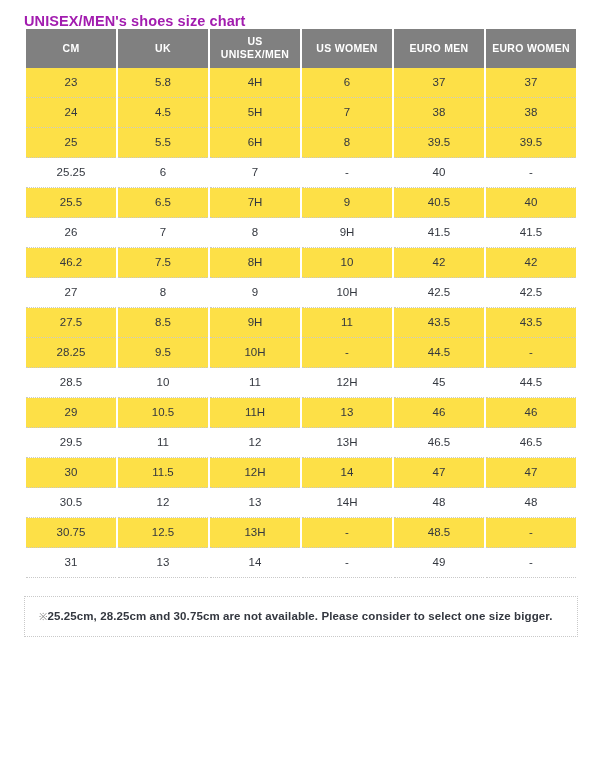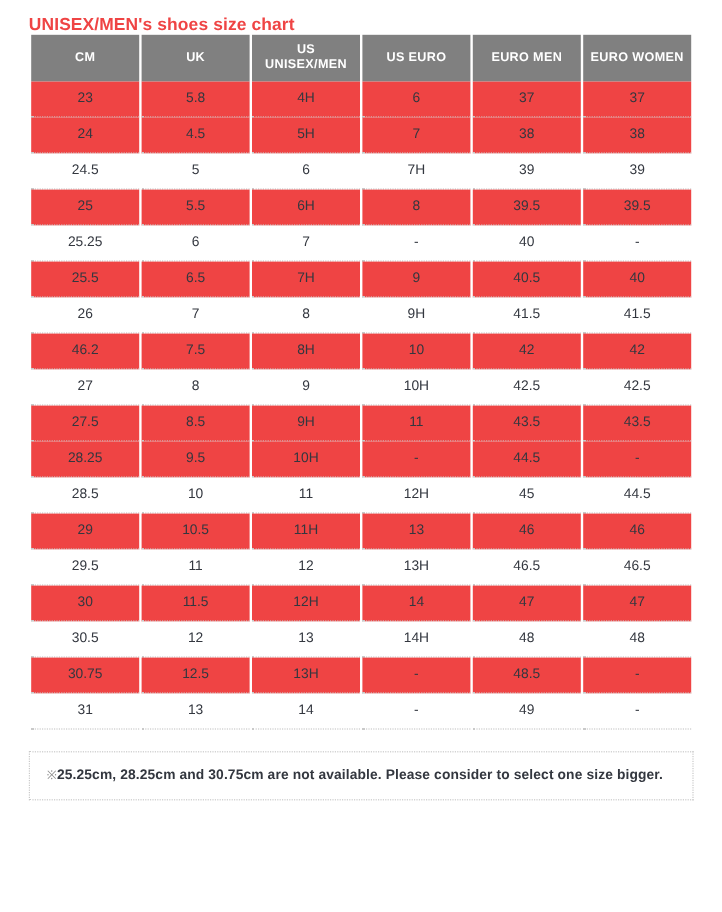--- a/index.html
+++ b/index.html
@@ -17,21 +17,21 @@
   .page {
     position: relative;
     width: 602px;
     height: 760px;
     box-sizing: border-box;
     padding: 0 24px;
   }
   .page-title {
     font-size: 14.5px;
     font-weight: bold;
-    color: #ef4444;
+    color: #a21caf;
     letter-spacing: 0.1px;
     line-height: 1;
     padding-top: 14px;
     padding-bottom: 0;
     margin: 0;
   }
   .size-table {
     width: 554px;
     border-collapse: separate;
     border-spacing: 2px 0;
@@ -56,21 +56,21 @@
     font-size: 11.5px;
     font-weight: normal;
     text-align: center;
     vertical-align: middle;
     color: #33373f;
     border-bottom: 1px dotted #c9c9c9;
     padding: 0;
     box-sizing: border-box;
   }
   tr.row-shaded td {
-    background: #ef4444;
+    background: #fde047;
   }
   tr.row-plain td {
     background: #ffffff;
   }
   .footnote {
     width: 554px;
     box-sizing: border-box;
     margin-top: 18px;
     border: 1px dotted #c9c9c9;
     padding: 13px 14px 13px 14px;
@@ -100,21 +100,21 @@
           <span>CM</span>
         </th>
         <th>
           <span>UK</span>
         </th>
         <th>
           <span>US</span><br>
           <span>UNISEX/MEN</span>
         </th>
         <th>
-          <span>US EURO</span>
+          <span>US WOMEN</span>
         </th>
         <th>
           <span>EURO MEN</span>
         </th>
         <th>
           <span>EURO WOMEN</span>
         </th>
       </tr>
     </thead>
     <tbody id="table-body">
@@ -127,28 +127,20 @@
           <td>37</td>
         </tr>
         <tr class="row-shaded">
           <td>24</td>
           <td>4.5</td>
           <td>5H</td>
           <td>7</td>
           <td>38</td>
           <td>38</td>
         </tr>
-        <tr class="row-plain">
-          <td>24.5</td>
-          <td>5</td>
-          <td>6</td>
-          <td>7H</td>
-          <td>39</td>
-          <td>39</td>
-        </tr>
         <tr class="row-shaded">
           <td>25</td>
           <td>5.5</td>
           <td>6H</td>
           <td>8</td>
           <td>39.5</td>
           <td>39.5</td>
         </tr>
         <tr class="row-plain">
           <td>25.25</td>

